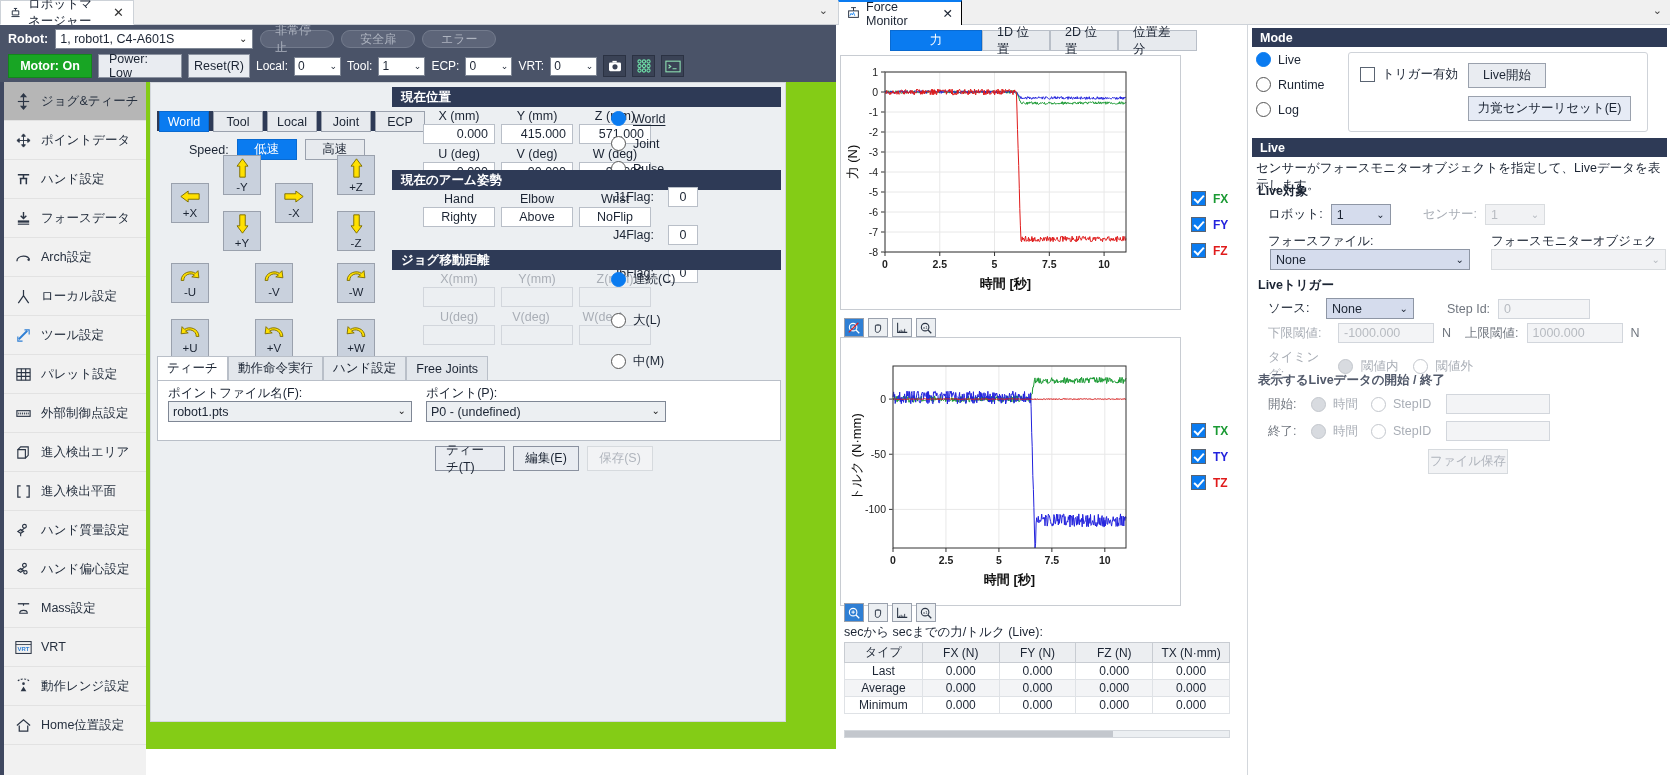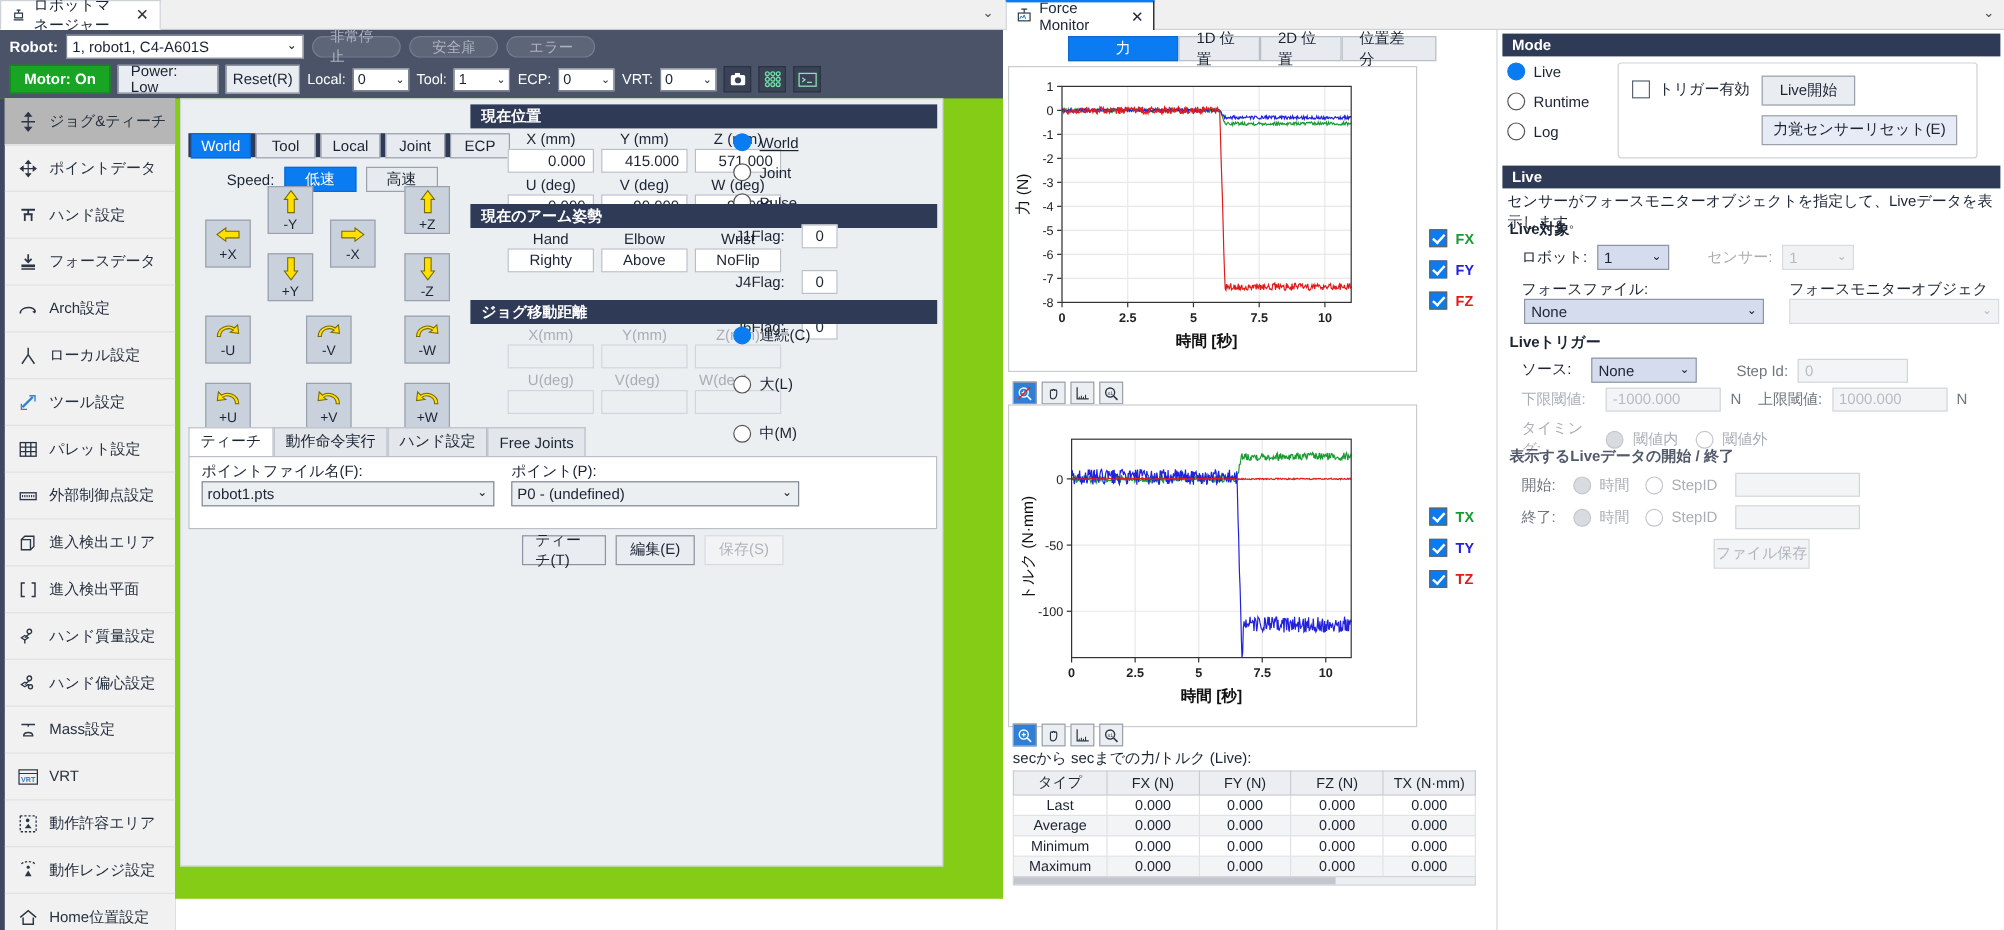--- a/index.html
+++ b/index.html
@@ -322,29 +322,20 @@
           </div>
           <div class="sitem">
             <span class="sicon">
               <svg width="19" height="15" viewBox="0 0 20 16">
                 <rect x="1" y="1" width="18" height="14" fill="none" stroke="#2b3545" stroke-width="1.2"></rect>
                 <path d="M1 4.5h18" stroke="#2b3545" stroke-width="1"></path>
                 <text x="3" y="12.5" font-size="7" font-weight="bold" fill="#2f7fd4" font-family="sans-serif">VRT</text>
               </svg>
             </span>
             <span>VRT</span>
-          </div>
-          <div class="sitem">
-            <span class="sicon">
-              <svg width="17" height="17" viewBox="0 0 18 18">
-                <rect x="2" y="2" width="14" height="14" fill="none" stroke="#2b3545" stroke-width="1.2" stroke-dasharray="2 1.6"></rect>
-                <path d="M7 6.5a1.6 1.6 0 113 0 1.6 1.6 0 01-3 0zM6 13l3-4 3 4z" fill="#2b3545"></path>
-              </svg>
-            </span>
-            <span>動作許容エリア</span>
           </div>
           <div class="sitem">
             <span class="sicon">
               <svg width="17" height="17" viewBox="0 0 18 18">
                 <path d="M3 3a10 10 0 0112 0" fill="none" stroke="#2b3545" stroke-width="1.2" stroke-dasharray="2 1.5"></path>
                 <path d="M6 14l3-5 3 5z" fill="#2b3545"></path>
                 <circle cx="9" cy="6" r="1.4" fill="#2b3545"></circle>
               </svg>
             </span>
             <span>動作レンジ設定</span>
@@ -845,27 +836,20 @@
                 <td>0.000</td>
                 <td>0.000</td>
               </tr>
               <tr>
                 <td>Minimum</td>
                 <td>0.000</td>
                 <td>0.000</td>
                 <td>0.000</td>
                 <td>0.000</td>
               </tr>
-              <tr class="alt">
-                <td>Maximum</td>
-                <td>0.000</td>
-                <td>0.000</td>
-                <td>0.000</td>
-                <td>0.000</td>
-              </tr>
             </tbody>
         </table>
       </div>
       <div style="position:absolute;left:8px;top:705px;width:386px;height:8px;background:#eceff2;border:1px solid #d3d7dc;">
         <div style="width:268px;height:100%;background:#c3c7cd;"></div>
       </div>
     </div>
   </div>
 
   <div class="mode-panel">

